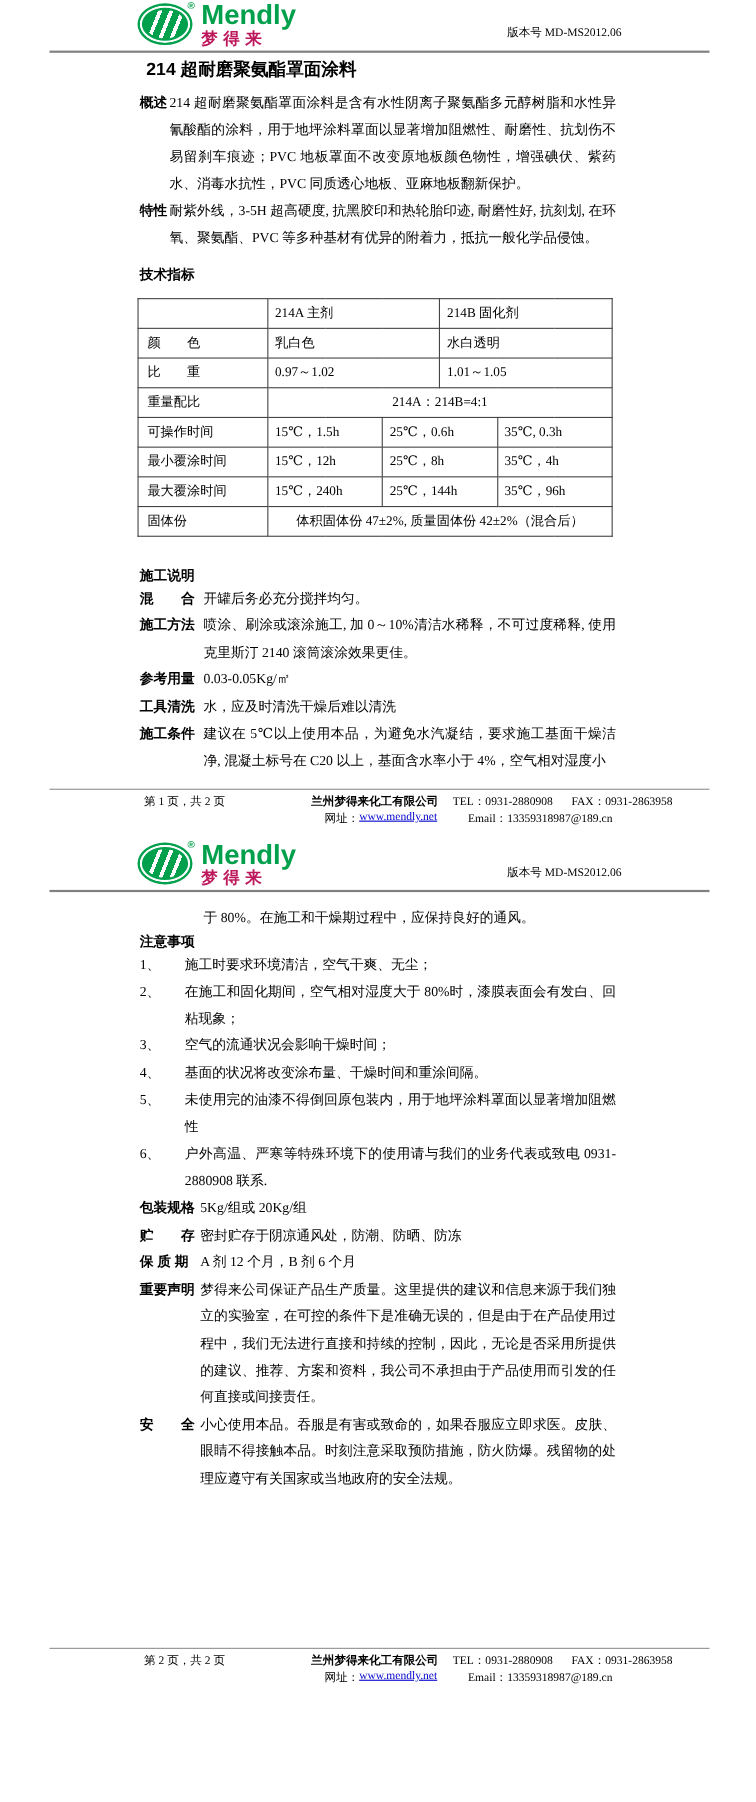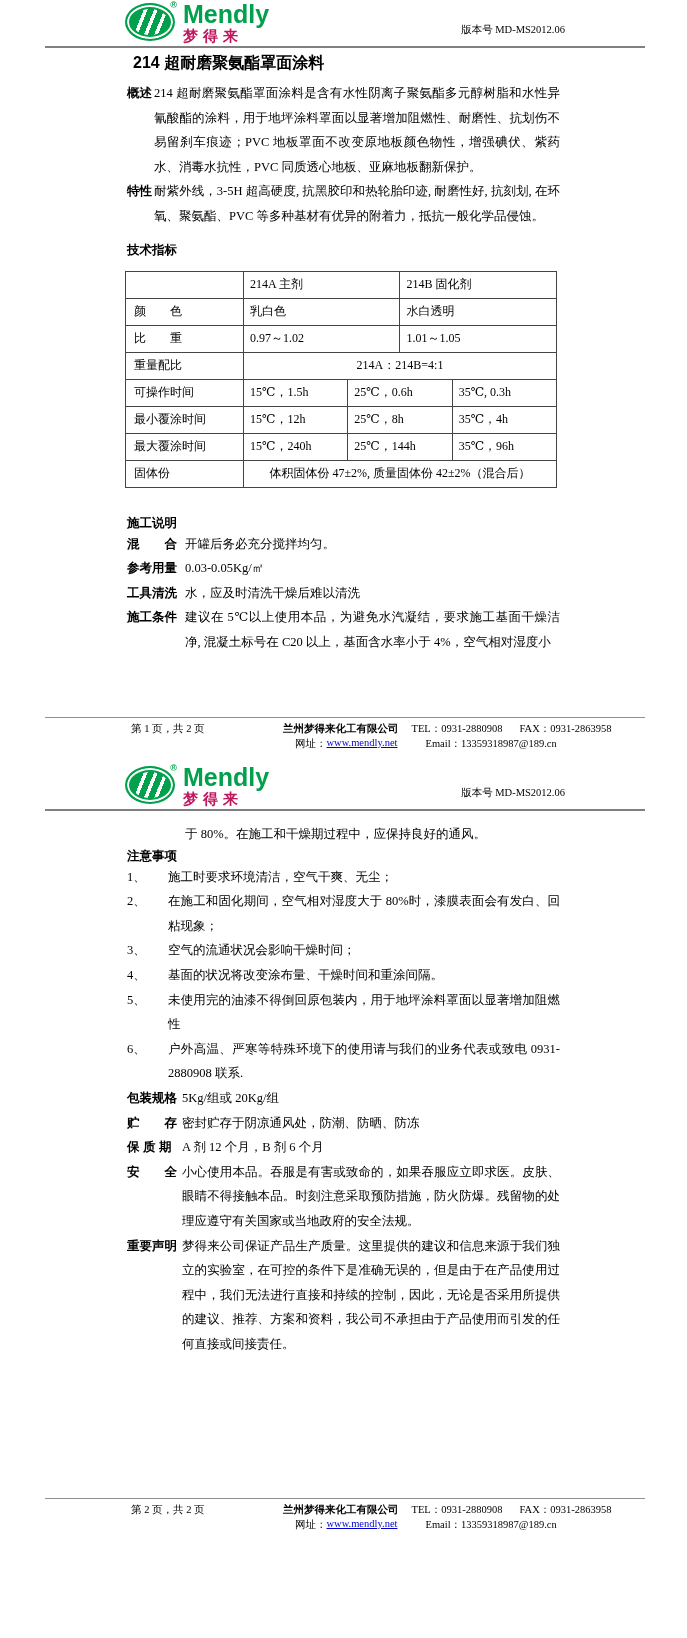--- a/index.html
+++ b/index.html
@@ -150,20 +150,24 @@
     </tbody>
       </table>
 
     <div class="h-bold cons-heading">施工说明</div>
 
     <div class="item">
       <span class="lbl">混　　合</span>
       <span class="txt">开罐后务必充分搅拌均匀。</span>
     </div>
     <div class="item">
+      <span class="lbl">施工方法</span>
+      <span class="txt">喷涂、刷涂或滚涂施工, 加 0～10%清洁水稀释，不可过度稀释, 使用克里斯汀 2140 滚筒滚涂效果更佳。</span>
+    </div>
+    <div class="item">
       <span class="lbl">参考用量</span>
       <span class="txt">0.03-0.05Kg/㎡</span>
     </div>
     <div class="item">
       <span class="lbl">工具清洗</span>
       <span class="txt">水，应及时清洗干燥后难以清洗</span>
     </div>
     <div class="item">
       <span class="lbl">施工条件</span>
       <span class="txt">建议在 5℃以上使用本品，为避免水汽凝结，要求施工基面干燥洁净, 混凝土标号在 C20 以上，基面含水率小于 4%，空气相对湿度小</span>
@@ -240,26 +244,26 @@
     </div>
     <div class="item info">
       <span class="lbl">贮　　存</span>
       <span class="txt">密封贮存于阴凉通风处，防潮、防晒、防冻</span>
     </div>
     <div class="item info">
       <span class="lbl">保 质 期</span>
       <span class="txt">A 剂 12 个月，B 剂 6 个月</span>
     </div>
     <div class="item info">
+      <span class="lbl">重要声明</span>
+      <span class="txt">梦得来公司保证产品生产质量。这里提供的建议和信息来源于我们独立的实验室，在可控的条件下是准确无误的，但是由于在产品使用过程中，我们无法进行直接和持续的控制，因此，无论是否采用所提供的建议、推荐、方案和资料，我公司不承担由于产品使用而引发的任何直接或间接责任。</span>
+    </div>
+    <div class="item info">
       <span class="lbl">安　　全</span>
       <span class="txt">小心使用本品。吞服是有害或致命的，如果吞服应立即求医。皮肤、眼睛不得接触本品。时刻注意采取预防措施，防火防爆。残留物的处理应遵守有关国家或当地政府的安全法规。</span>
-    </div>
-    <div class="item info">
-      <span class="lbl">重要声明</span>
-      <span class="txt">梦得来公司保证产品生产质量。这里提供的建议和信息来源于我们独立的实验室，在可控的条件下是准确无误的，但是由于在产品使用过程中，我们无法进行直接和持续的控制，因此，无论是否采用所提供的建议、推荐、方案和资料，我公司不承担由于产品使用而引发的任何直接或间接责任。</span>
     </div>
   </div>
 
   <div class="pfooter" style="top:735px;">
     <div class="fline"></div>
     <div class="frow1">
       <span class="f-page">第 2 页，共 2 页</span>
       <span class="f-company">兰州梦得来化工有限公司</span>
       <span class="f-tel">TEL：0931-2880908</span>
       <span class="f-fax">FAX：0931-2863958</span>

